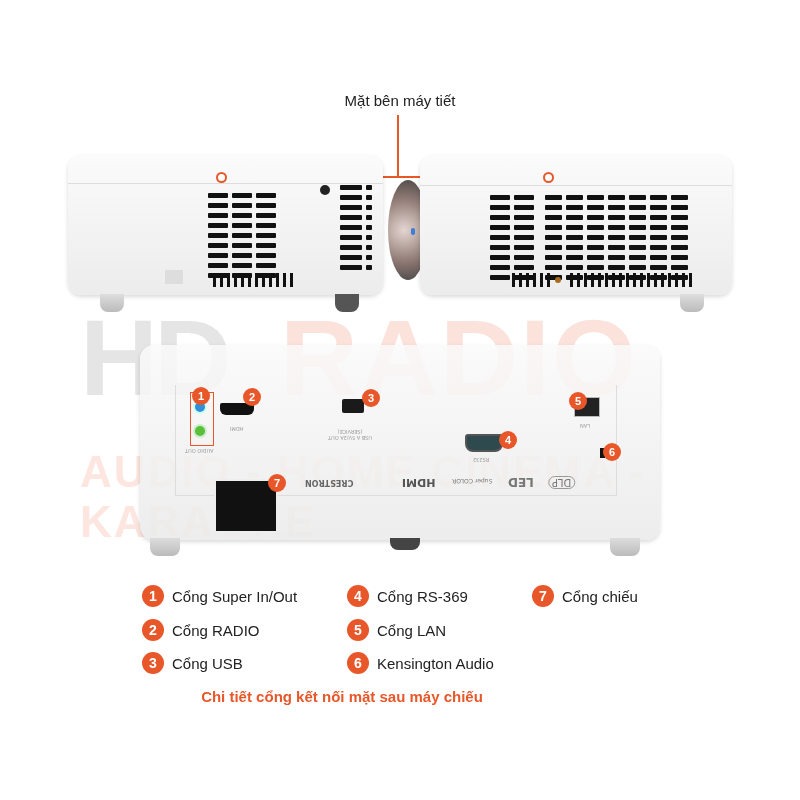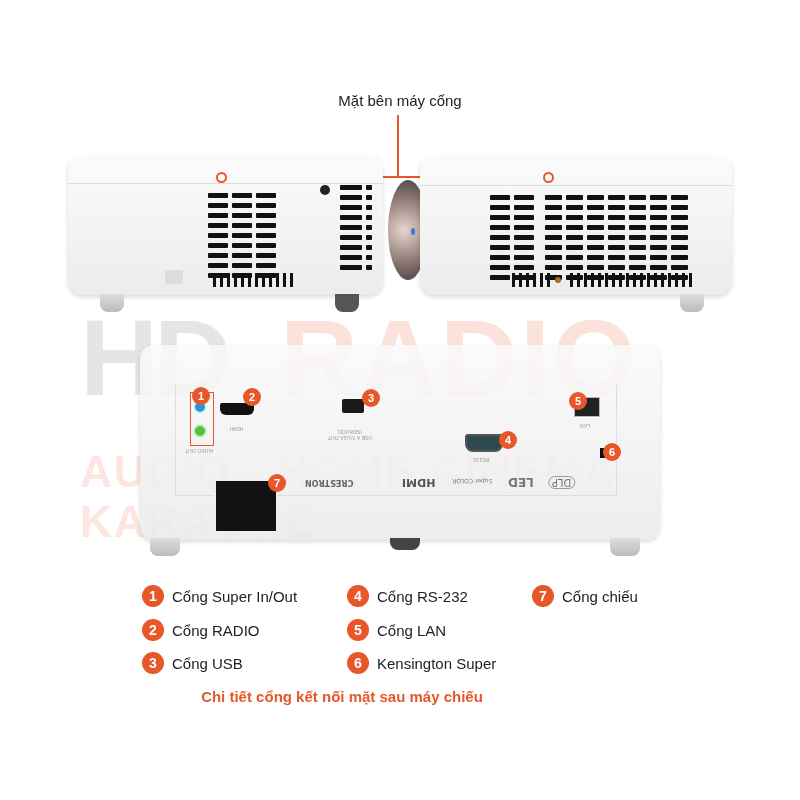--- a/index.html
+++ b/index.html
@@ -21,21 +21,21 @@
   .wm-sub{left:80px;top:447px;font-size:44px;color:rgba(240,140,110,.22);letter-spacing:2px;}
   .badge{width:18px;height:18px;border-radius:50%;background:#e8572a;color:#fff;font-size:11px;font-weight:bold;display:flex;align-items:center;justify-content:center;font-family:"Liberation Sans",sans-serif;}
   .lbadge{width:22px;height:22px;border-radius:50%;background:#e8572a;color:#fff;font-size:14px;font-weight:bold;display:flex;align-items:center;justify-content:center;font-family:"Liberation Sans",sans-serif;}
   .legend-item{display:flex;align-items:center;gap:8px;font-size:15px;color:#222;font-family:"Liberation Sans",sans-serif;}
   .caption{left:0;width:684px;top:688px;text-align:center;font-size:15px;font-weight:bold;color:#e8572a;font-family:"Liberation Sans",sans-serif;}
   .tiny{font-size:5px;color:#999;}
 </style>
 </head>
 <body>
 
-<div class="abs top-title">Mặt bên máy cổng</div>
+<div class="abs top-title">Mặt bên máy tiết</div>
 <div class="abs leader-v"></div>
 <div class="abs leader-h"></div>
 
 <div class="abs proj" style="left:68px;top:155px;width:315px;height:140px;">
   <div class="abs" style="left:0;top:0;width:315px;height:28px;border-bottom:1px solid #ddd;"></div>
   <div class="abs vent" style="left:140px;top:38px;grid-template-columns:repeat(3,20px);">
     <span></span>
       <span></span>
       <span></span>
       <span></span>
@@ -279,28 +279,28 @@
 <div class="abs legend-item" style="left:142px;top:619px;">
   <span class="lbadge">2</span>
     <span>Cổng RADIO</span>
 </div>
 <div class="abs legend-item" style="left:142px;top:652px;">
   <span class="lbadge">3</span>
     <span>Cổng USB</span>
 </div>
 <div class="abs legend-item" style="left:347px;top:585px;">
   <span class="lbadge">4</span>
-    <span>Cổng RS-232</span>
+    <span>Cổng RS-369</span>
 </div>
 <div class="abs legend-item" style="left:347px;top:619px;">
   <span class="lbadge">5</span>
     <span>Cổng LAN</span>
 </div>
 <div class="abs legend-item" style="left:347px;top:652px;">
   <span class="lbadge">6</span>
-    <span>Kensington Super</span>
+    <span>Kensington Audio</span>
 </div>
 <div class="abs legend-item" style="left:532px;top:585px;">
   <span class="lbadge">7</span>
     <span>Cổng chiếu</span>
 </div>
 
 <div class="abs caption">Chi tiết cổng kết nối mặt sau máy chiếu</div>
 
 </body></html>

